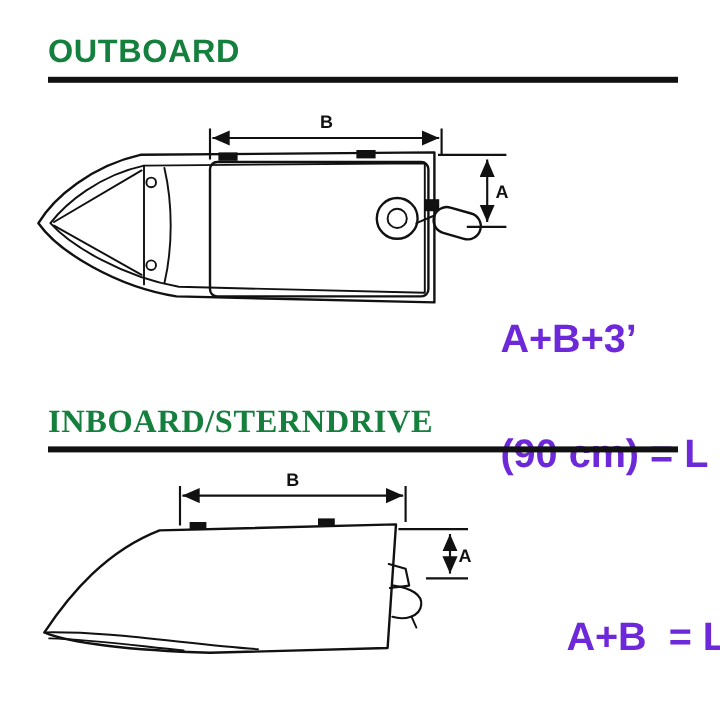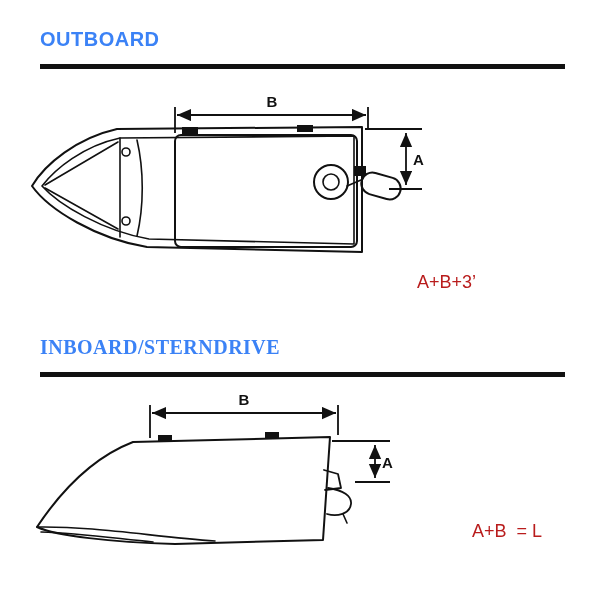--- a/index.html
+++ b/index.html
@@ -6,36 +6,37 @@
   body {
     width: 600px; height: 600px;
     background: #ffffff;
     font-family: "Liberation Sans", sans-serif;
     position: relative;
     overflow: hidden;
     color: #111111;
   }
   .section-title {
     position: absolute;
-    font-size: 20px;
+    font-size: 27px;
     font-weight: bold;
     letter-spacing: 0.5px;
-    color: #3b82f6;
+    color: #15803d;
   }
   .rule {
     position: absolute;
     height: 5px;
     background: #111111;
   }
   .formula {
     position: absolute;
-    font-size: 18px;
-    color: #b91c1c;
+    font-size: 33px;
+    color: #6d28d9;
     white-space: pre;
     line-height: 32px;
+    font-weight: bold;
   }
   svg { position: absolute; }
   svg text { font-family: "Liberation Sans", sans-serif; }
 </style>
 </head>
 <body>
 
 <div class="section-title" style="left:40px; top:28px;">OUTBOARD</div>
 <div class="rule" style="left:40px; top:64px; width:525px;"></div>
 
@@ -76,20 +77,21 @@
 
   <g stroke="#111111" stroke-width="1.8" fill="none">
     <path d="M340,51 L397,51 M364,111 L397,111"></path>
     <line x1="381" y1="55" x2="381" y2="107" marker-start="url(#arr-out)" marker-end="url(#arr-out)"></line>
   </g>
   <text x="388" y="87" font-size="15" font-weight="bold" fill="#111111">A</text>
 </svg>
 
 <div class="formula" style="left:417px; top:202px;">
   <div>A+B+3’</div>
+  <div>(90 cm) = L</div>
 </div>
 
 <div class="section-title" style="left:40px; top:336px;font-family:Liberation Serif, serif;">INBOARD/STERNDRIVE</div>
 <div class="rule" style="left:40px; top:372px; width:525px;"></div>
 
 <svg style="left:25px; top:390px;" width="445" height="185" viewBox="0 0 445 185">
   <defs>
     <marker id="arr-in" markerWidth="9" markerHeight="8" refX="8" refY="3.5" orient="auto-start-reverse">
       <path d="M0,0 L8,3.5 L0,7 Z" fill="#111111"></path>
     </marker>

